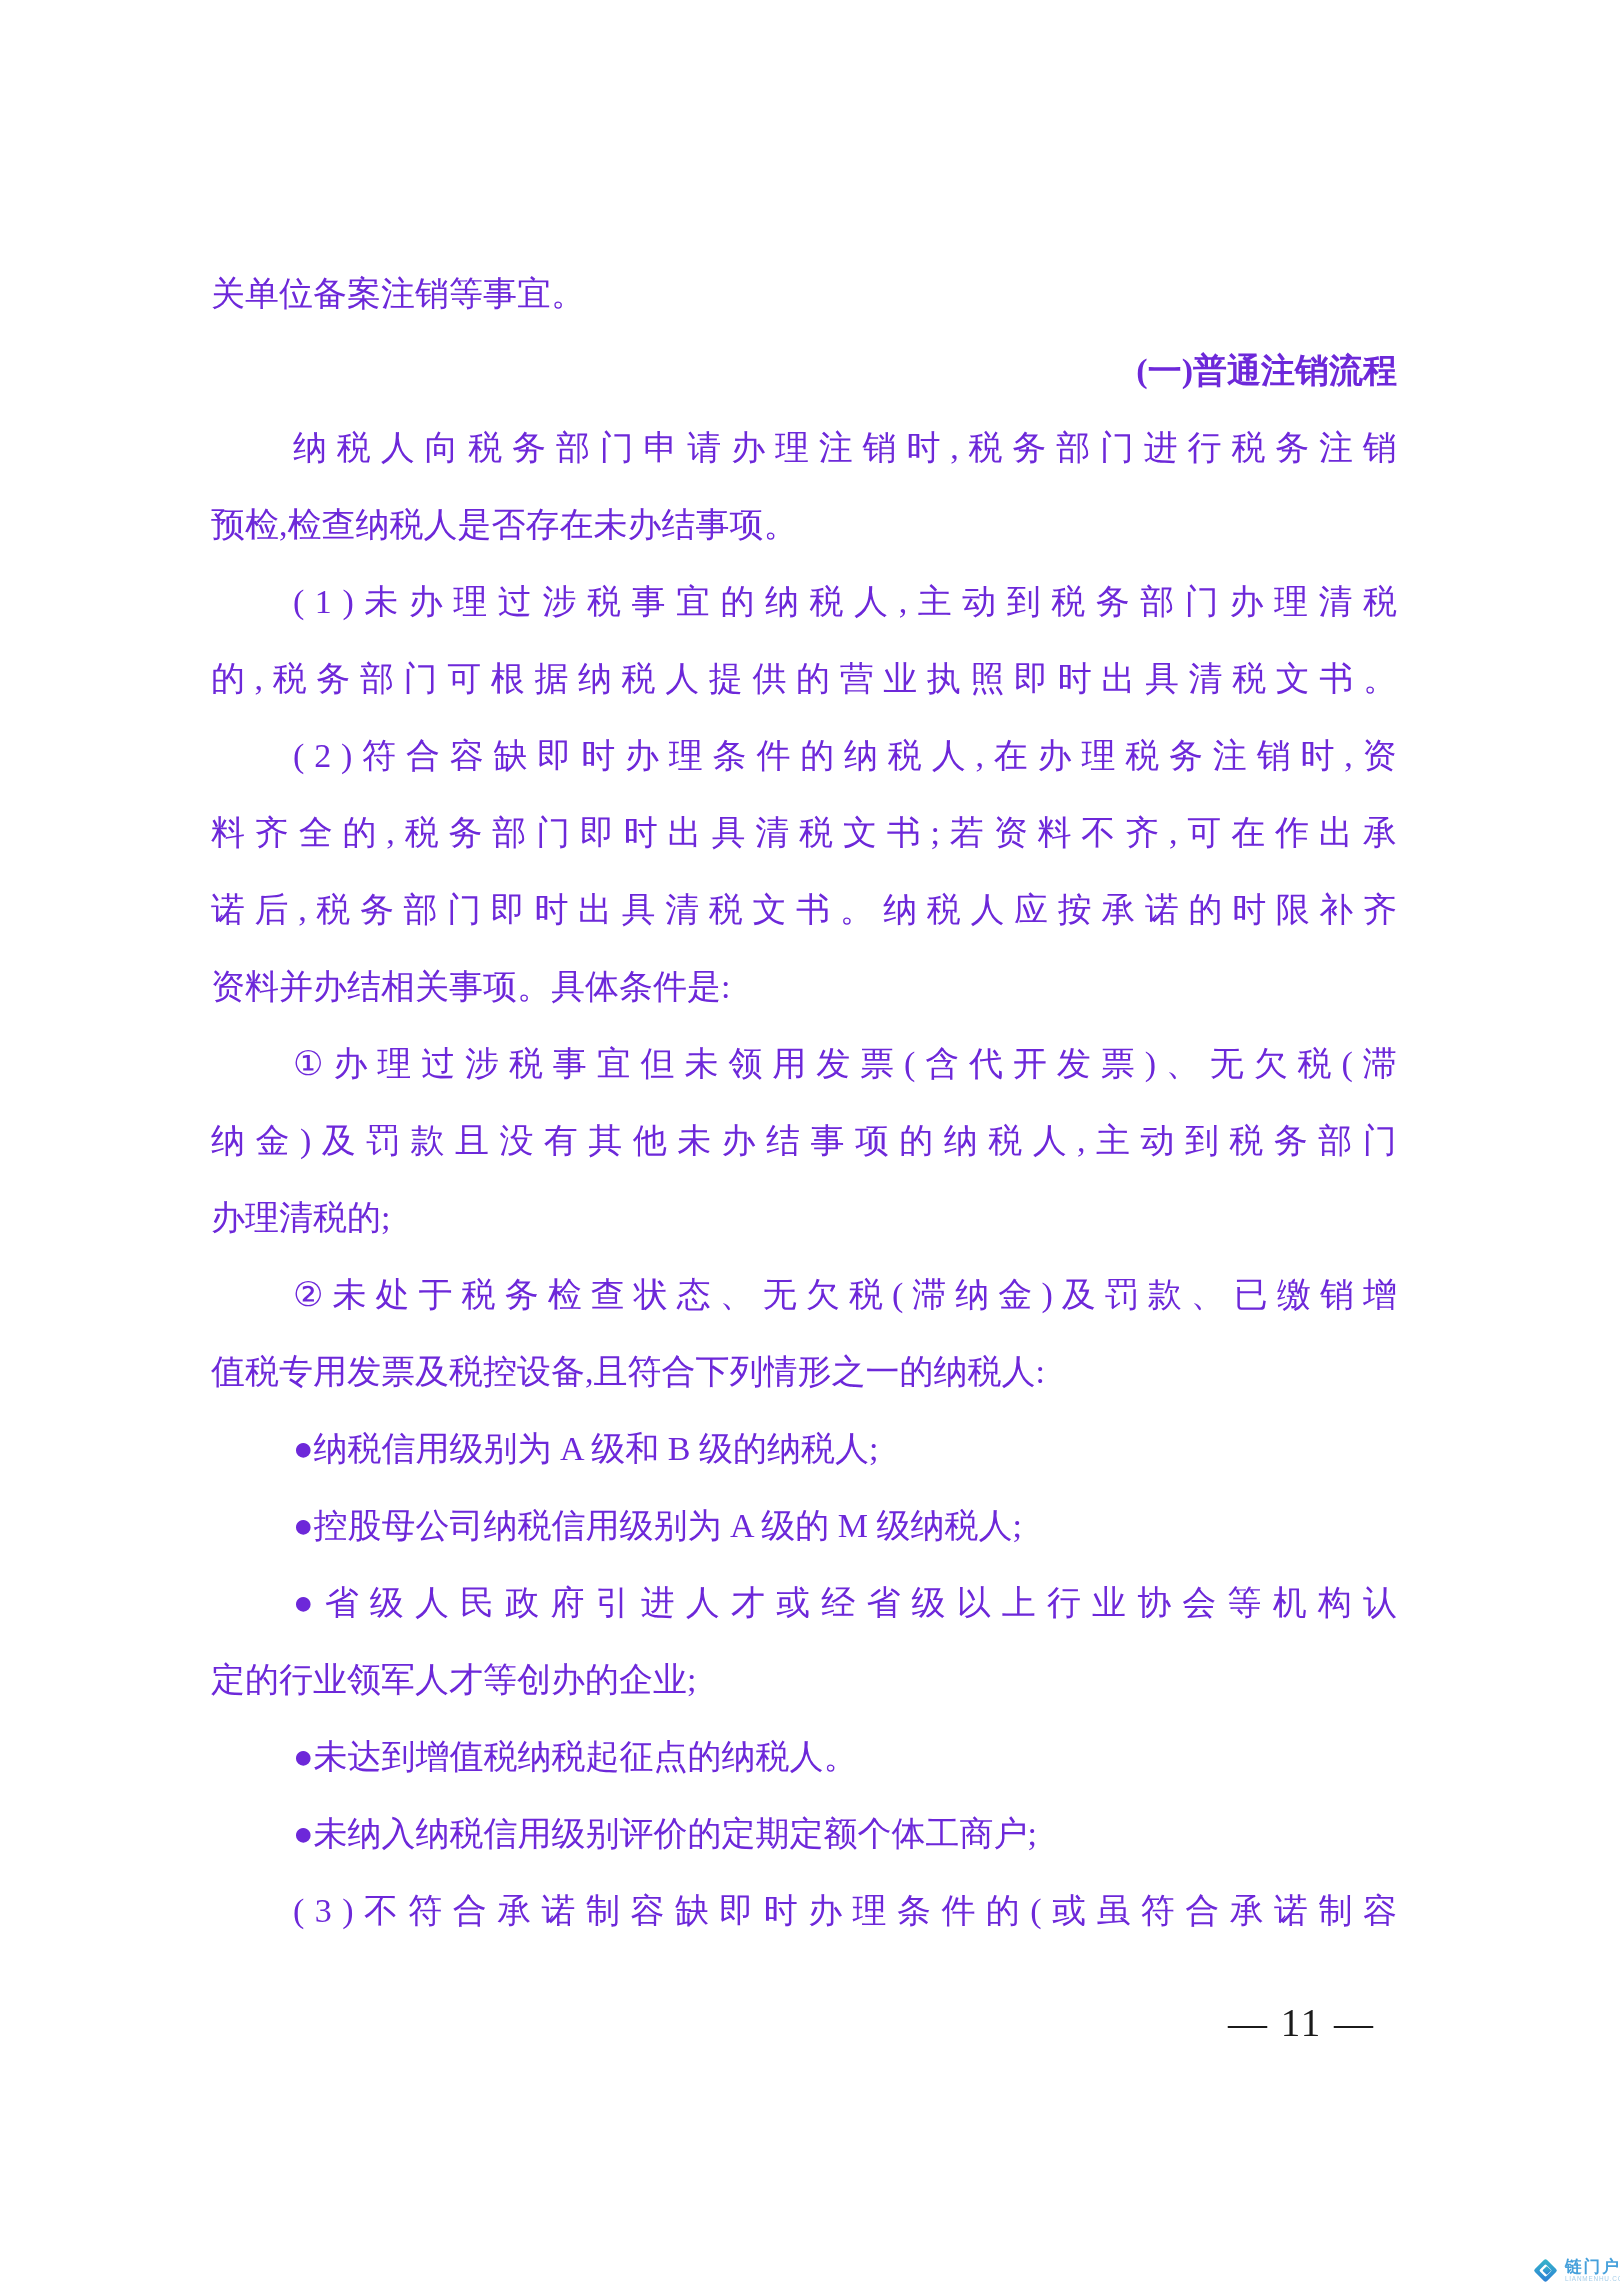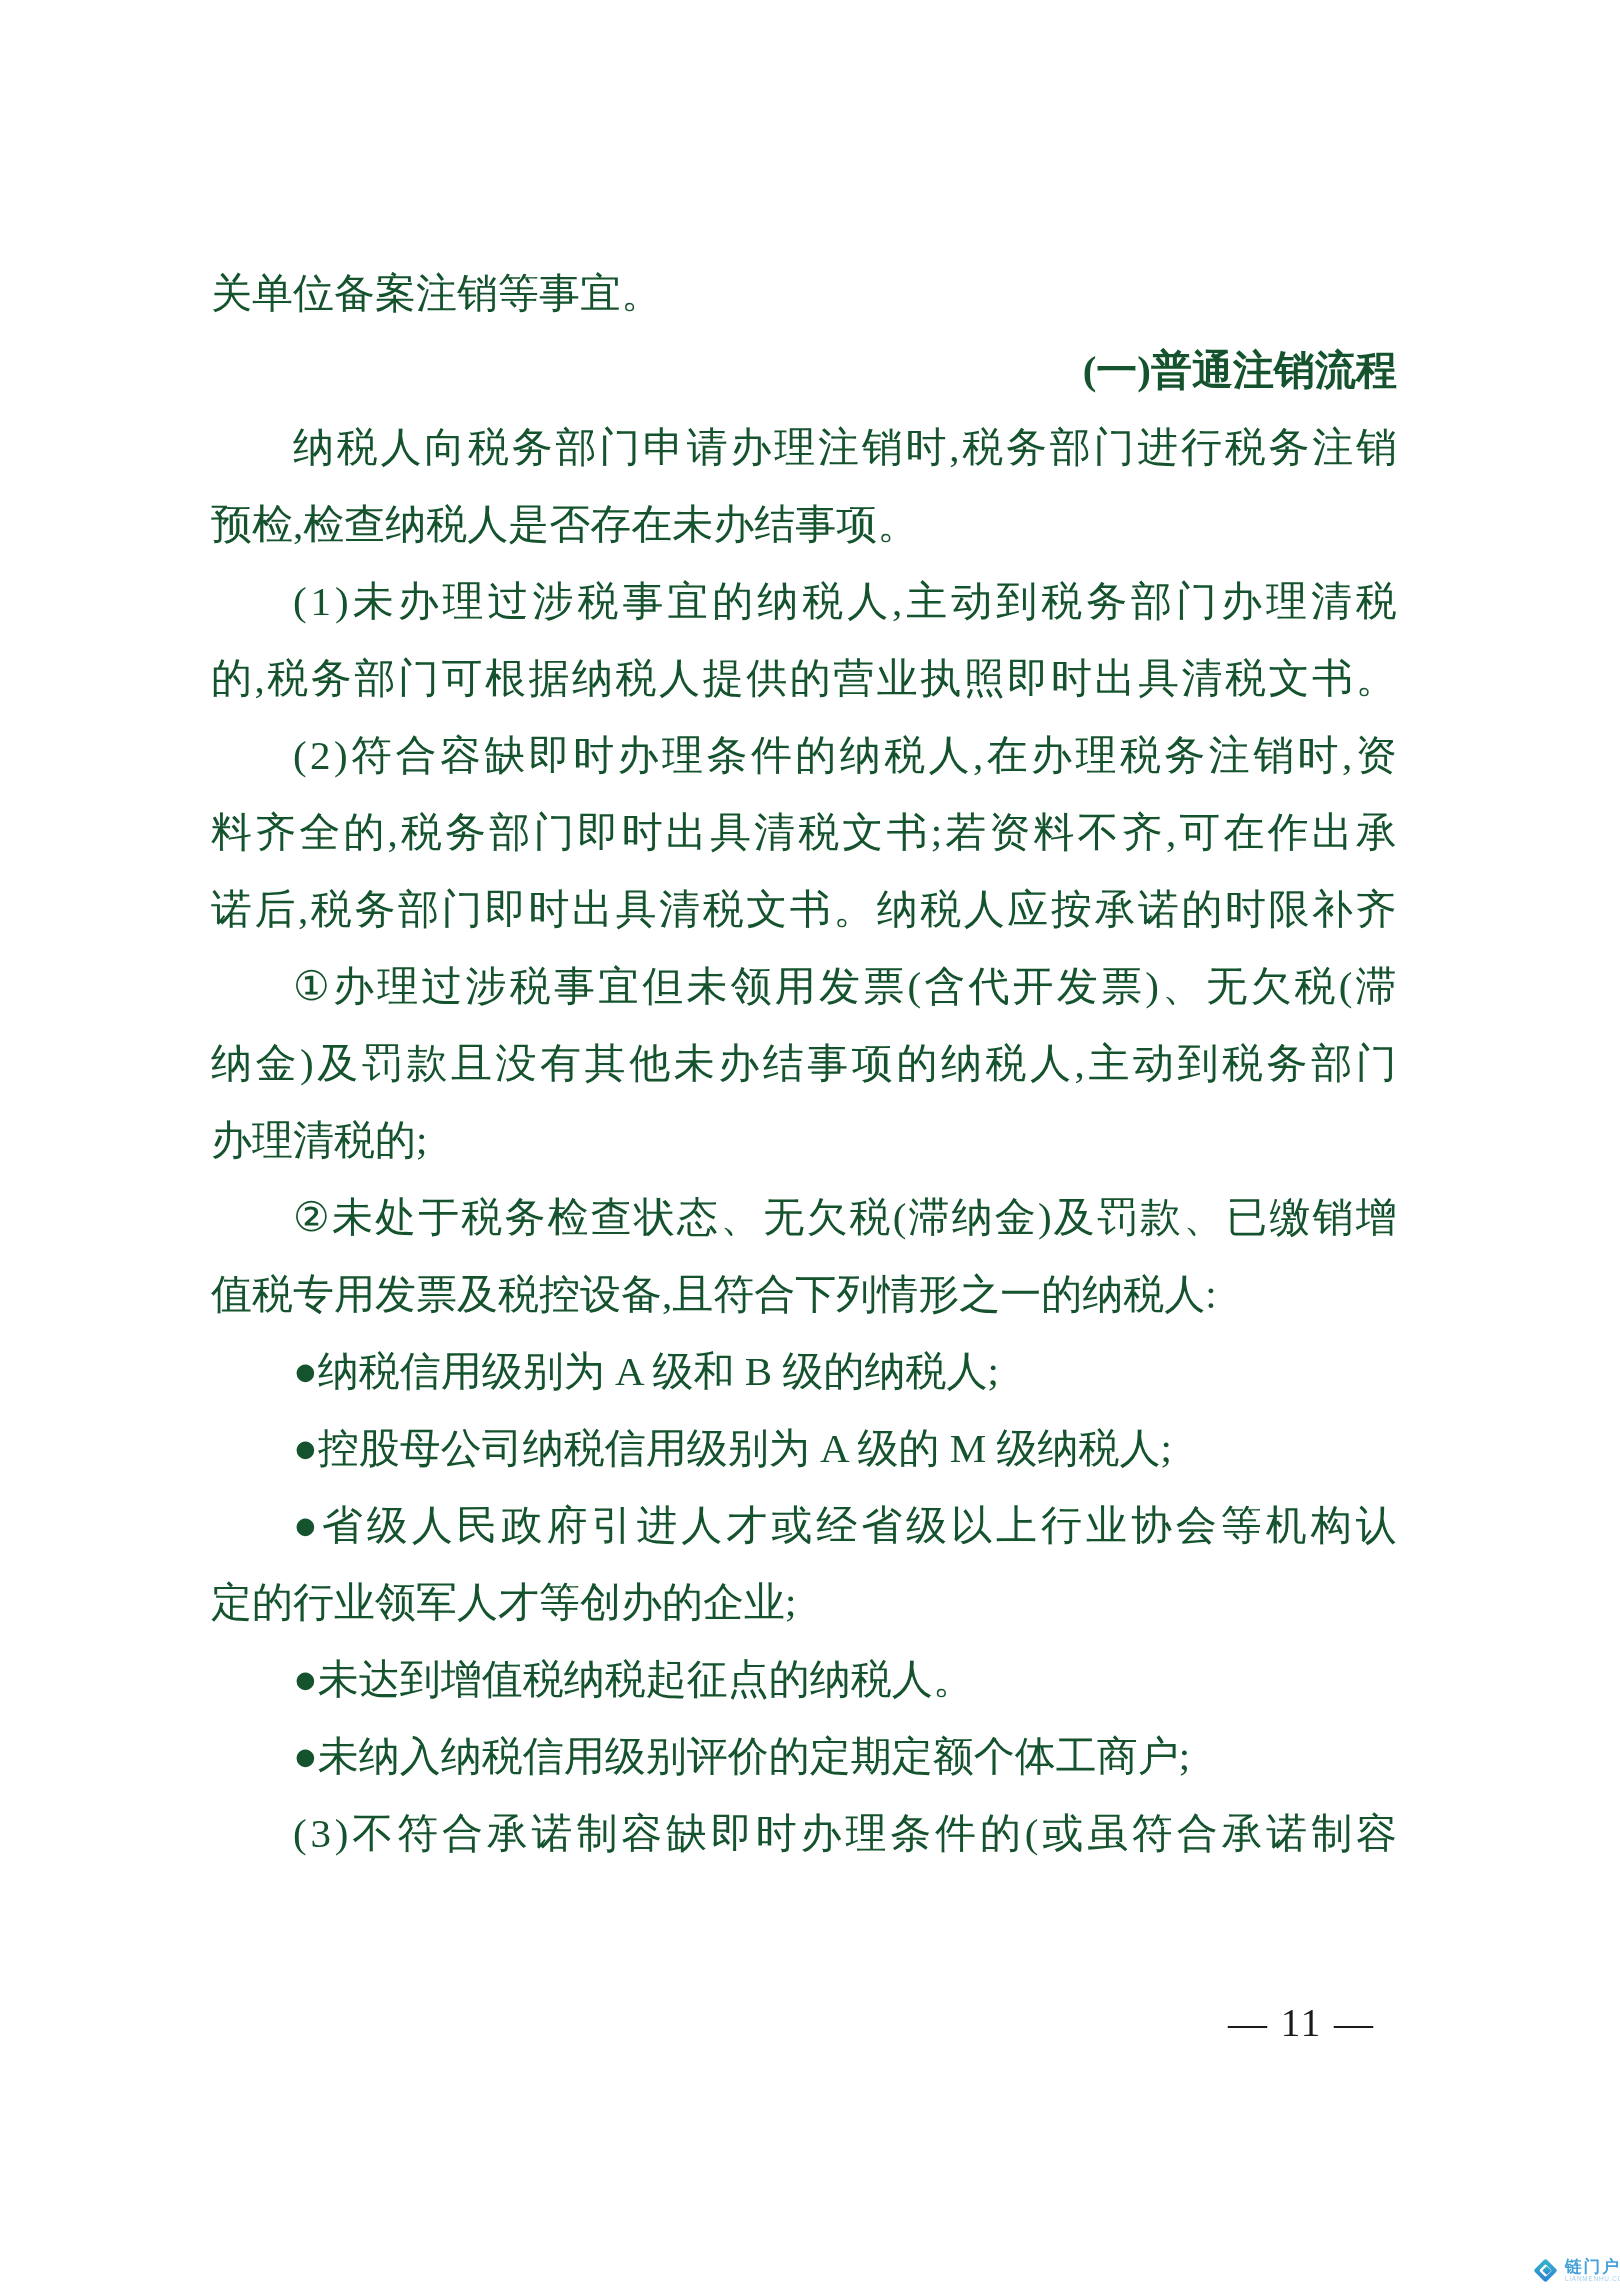--- a/index.html
+++ b/index.html
@@ -17,23 +17,23 @@
   }
   .doc-body {
     position: absolute;
     left: 211px;
     top: 255px;
     width: 1186px;
   }
   .line {
     height: 77px;
     line-height: 77px;
-    font-size: 41px;
+    font-size: 34px;
     white-space: pre;
-    color: #14532d;
+    color: #6d28d9;
   }
   .line.indent { padding-left: 82px; }
   .line.bold { font-weight: 700; text-align: right; }
   .line.justify {
     display: flex;
     justify-content: space-between;
     white-space: normal;
   }
   .line.justify span { display: inline-block; }
   .page-footer {
@@ -249,20 +249,21 @@
       <span>应</span>
       <span>按</span>
       <span>承</span>
       <span>诺</span>
       <span>的</span>
       <span>时</span>
       <span>限</span>
       <span>补</span>
       <span>齐</span>
     </div>
+    <div class="line">资料并办结相关事项。具体条件是:</div>
     <div class="line indent justify">
       <span>①</span>
       <span>办</span>
       <span>理</span>
       <span>过</span>
       <span>涉</span>
       <span>税</span>
       <span>事</span>
       <span>宜</span>
       <span>但</span>

